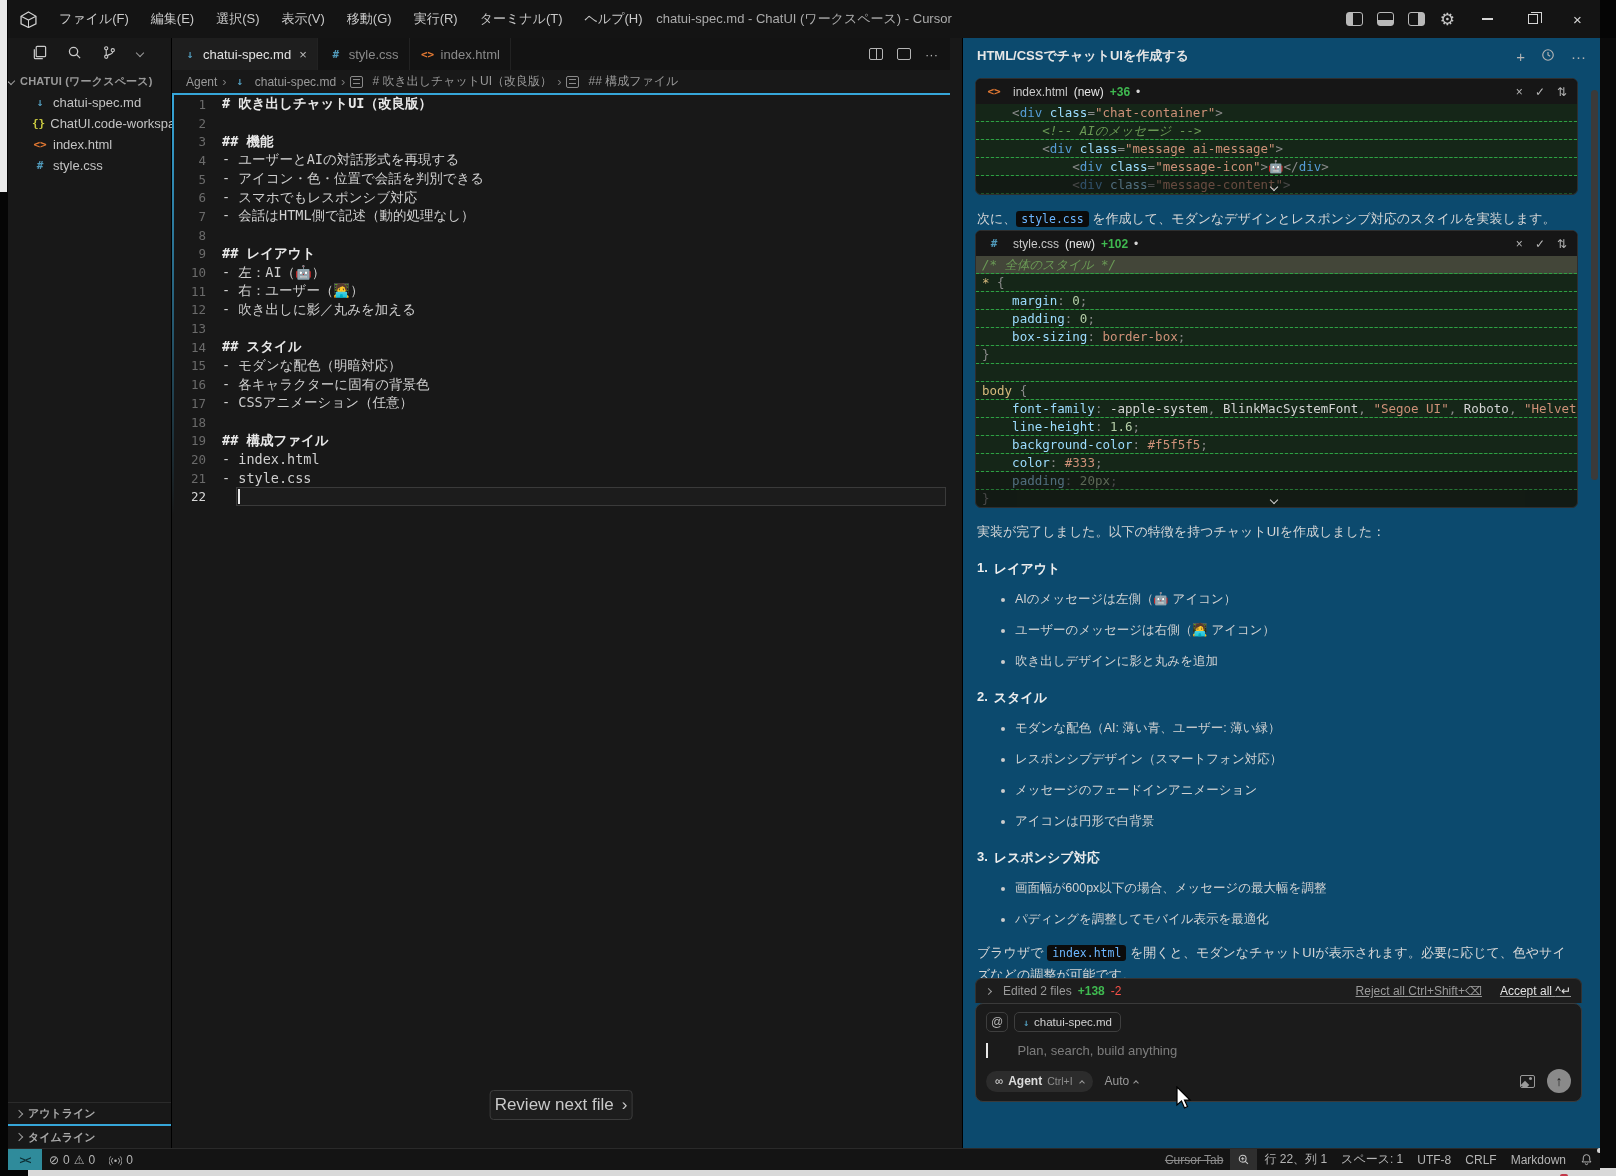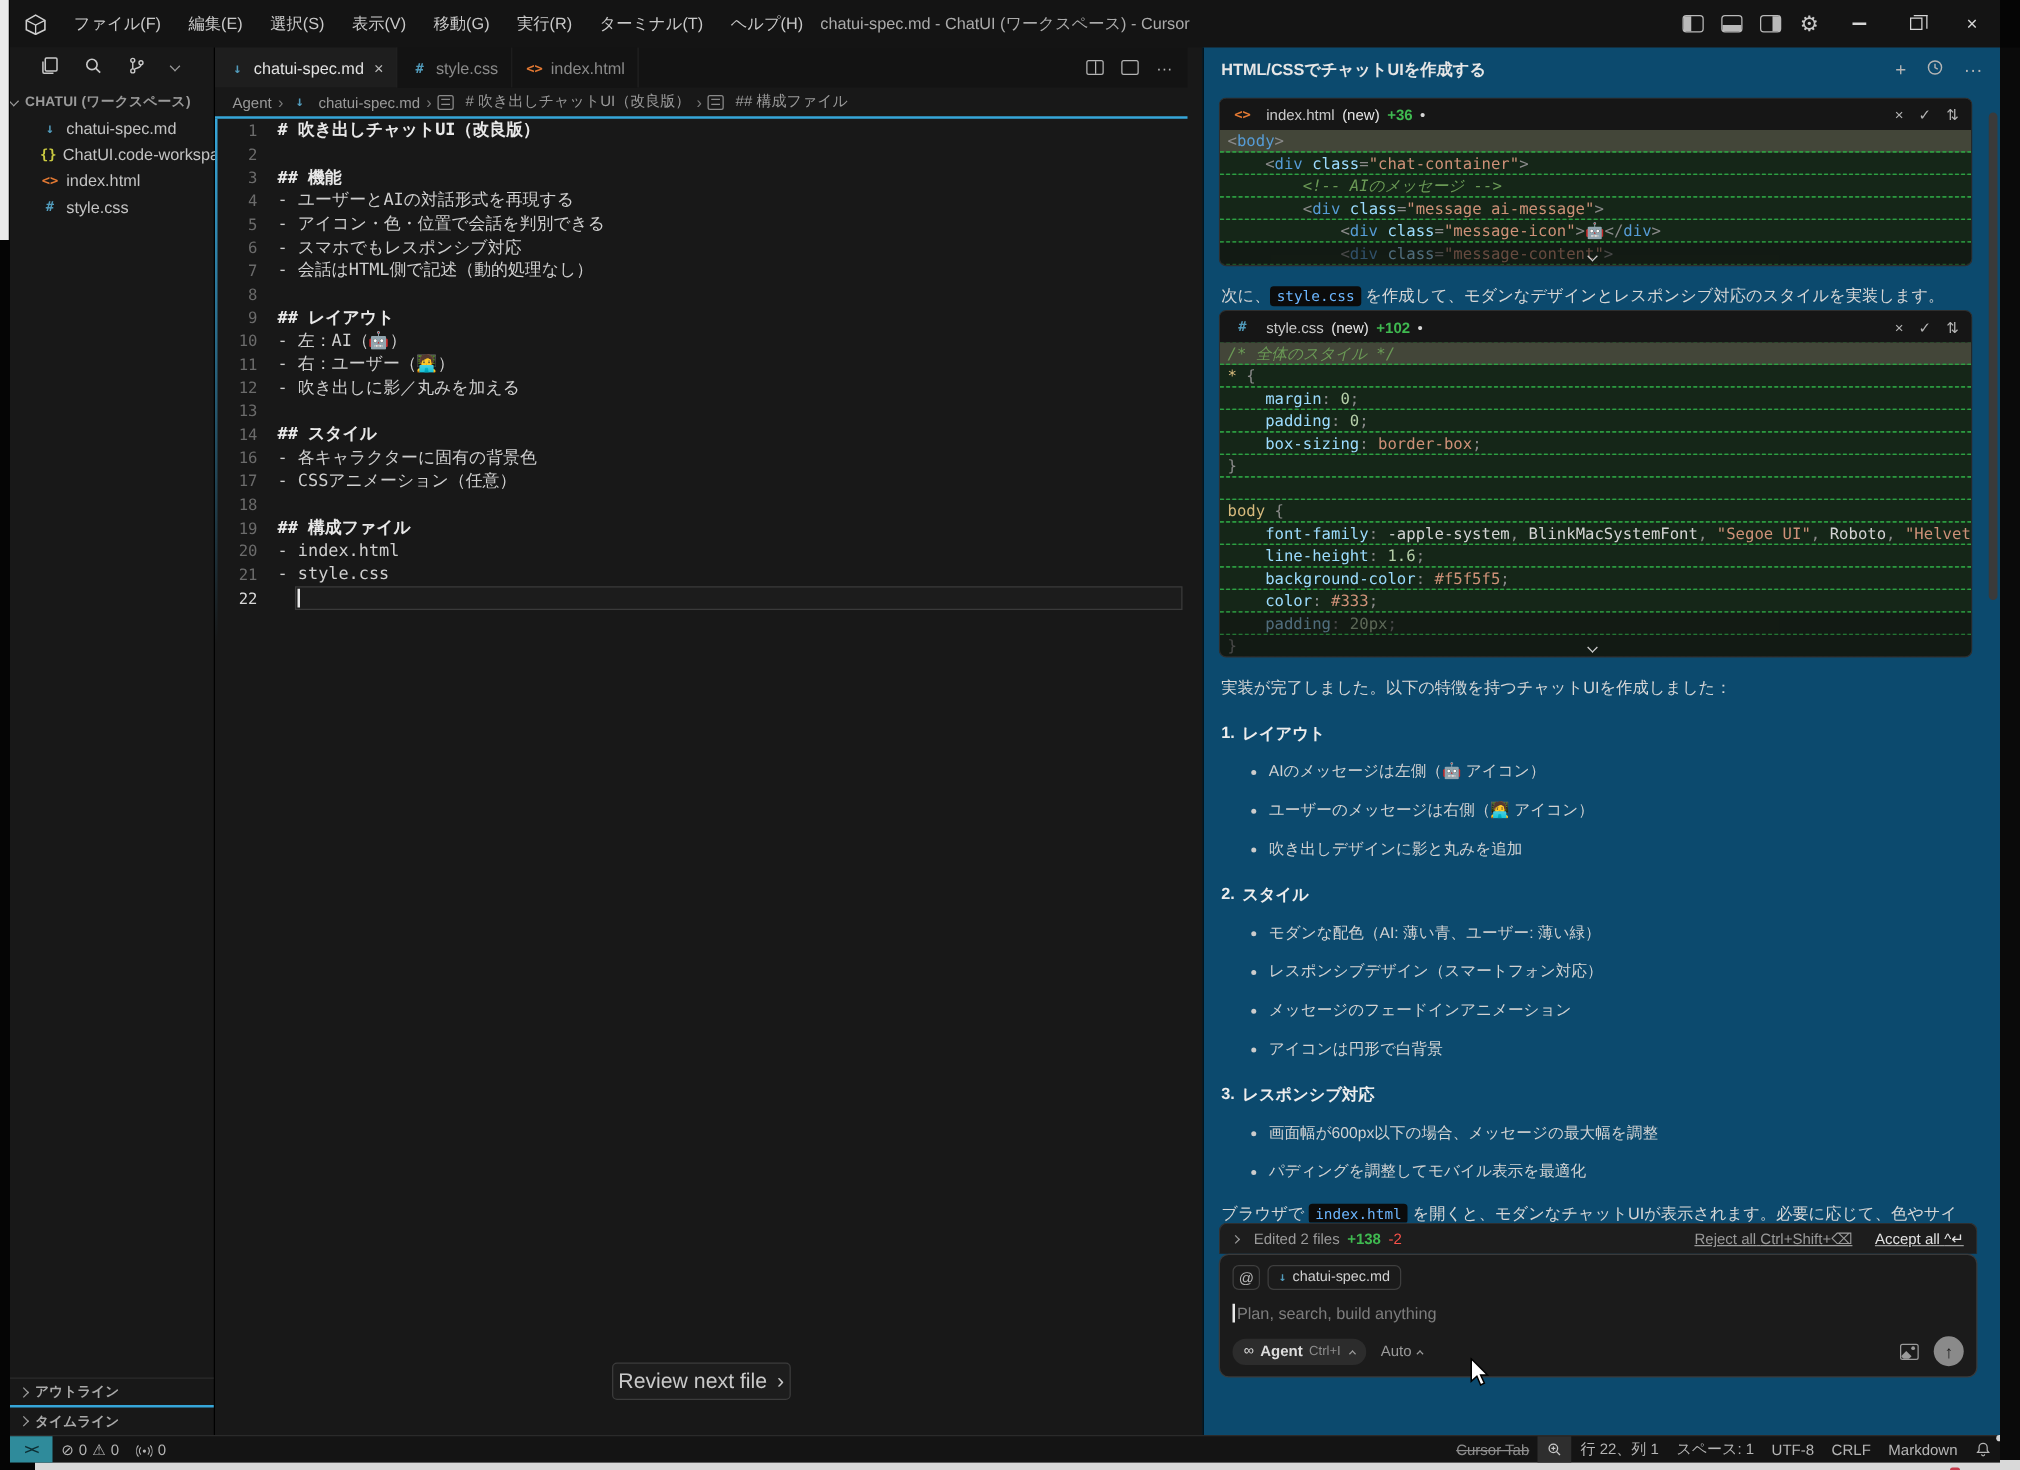--- a/index.html
+++ b/index.html
@@ -108,21 +108,21 @@
   .edited-bar{height:25px;border:1px solid #323232;border-bottom:none;border-radius:7px 7px 0 0;background:#1d1d1d;
               display:flex;align-items:center;padding:0 10px;font-size:12px;color:#9a9a9a;gap:6px;}
   .eb-plus{color:#3fb950;font-weight:bold;}
   .eb-minus{color:#f85149;}
   .eb-right{margin-left:auto;display:flex;gap:18px;align-items:center;text-decoration:underline;}
   .eb-accept{color:#e2e2e2;}
   .inputbox{border:1px solid #3a3a3a;border-radius:8px;background:#1b1b1b;padding:8px 10px 8px 10px;}
   .chip-row{display:flex;gap:6px;align-items:center;}
   .at-btn{width:22px;height:20px;border:1px solid #3e3e3e;border-radius:5px;display:flex;align-items:center;justify-content:center;color:#b5b5b5;font-size:12px;}
   .file-chip{height:20px;border:1px solid #3e3e3e;border-radius:5px;display:flex;align-items:center;gap:5px;padding:0 8px;color:#d0d0d0;font-size:11.5px;}
-  .ph-row{display:flex;align-items:center;margin-top:9px;height:18px;}
+  .ph-row{display:flex;align-items:center;margin-top:9px;height:18px;gap:28px;}
   .input-caret{width:1.5px;height:15px;background:#e8e8e8;margin-right:2px;}
   .placeholder{color:#7d7d7d;font-size:13px;}
   .agent-row{display:flex;align-items:center;margin-top:10px;}
   .agent-pill{height:21px;background:#2c2c2c;border-radius:11px;display:flex;align-items:center;padding:0 9px;gap:5px;color:#dcdcdc;font-size:11.5px;}
   .agent-pill b{font-size:12px;}
   .agent-kbd{color:#8d8d8d;font-size:10.5px;}
   .auto-sel{margin-left:12px;color:#9a9a9a;font-size:12px;display:flex;gap:5px;align-items:center;}
   .ar-right{margin-left:auto;display:flex;align-items:center;gap:12px;}
   .img-ico{width:15px;height:13px;border:1.3px solid #9a9a9a;border-radius:2px;position:relative;overflow:hidden;}
   .img-ico::before{content:"";position:absolute;left:1px;top:6px;width:6px;height:6px;background:#9a9a9a;transform:rotate(45deg);}
@@ -334,20 +334,24 @@
           </div>
           <div class="cline p">
             <span class="lnum">13</span>
             <span class="ltext"></span>
           </div>
           <div class="cline h">
             <span class="lnum">14</span>
             <span class="ltext">## スタイル</span>
           </div>
           <div class="cline p">
+            <span class="lnum">15</span>
+            <span class="ltext">- モダンな配色（明暗対応）</span>
+          </div>
+          <div class="cline p">
             <span class="lnum">16</span>
             <span class="ltext">- 各キャラクターに固有の背景色</span>
           </div>
           <div class="cline p">
             <span class="lnum">17</span>
             <span class="ltext">- CSSアニメーション（任意）</span>
           </div>
           <div class="cline p">
             <span class="lnum">18</span>
             <span class="ltext"></span>
@@ -397,21 +401,20 @@
               <span class="cb-new">(new)</span>
               <span class="cb-diff">+36</span>
               <span class="cb-dot">•</span>
               <span class="cb-icons">
                 <span>×</span>
                 <span>✓</span>
                 <span>⇅</span>
               </span>
             </div>
             <div class="cb-body" style="max-height: 118px; overflow: hidden;">
-              <div class="dline hl"><span class="c-p">&lt;</span><span class="c-tag">body</span><span class="c-p">&gt;</span></div>
               <div class="dline"><span class="c-txt">    </span><span class="c-p">&lt;</span><span class="c-tag">div</span><span class="c-txt"> </span><span class="c-attr">class</span><span class="c-p">=</span><span class="c-str">"chat-container"</span><span class="c-p">&gt;</span></div>
               <div class="dline"><span class="c-txt">        </span><span class="c-com">&lt;!-- AIのメッセージ --&gt;</span></div>
               <div class="dline"><span class="c-txt">        </span><span class="c-p">&lt;</span><span class="c-tag">div</span><span class="c-txt"> </span><span class="c-attr">class</span><span class="c-p">=</span><span class="c-str">"message ai-message"</span><span class="c-p">&gt;</span></div>
               <div class="dline"><span class="c-txt">            </span><span class="c-p">&lt;</span><span class="c-tag">div</span><span class="c-txt"> </span><span class="c-attr">class</span><span class="c-p">=</span><span class="c-str">"message-icon"</span><span class="c-p">&gt;</span><span class="c-txt">🤖</span><span class="c-p">&lt;/</span><span class="c-tag">div</span><span class="c-p">&gt;</span></div>
               <div class="dline fade"><span class="c-txt">            </span><span class="c-p">&lt;</span><span class="c-tag">div</span><span class="c-txt"> </span><span class="c-attr">class</span><span class="c-p">=</span><span class="c-str">"message-content"</span><span class="c-p">&gt;</span></div>
               <span class="cb-chev"><span class="chev" style="border-color: rgb(207, 207, 207);"></span></span>
             </div>
           </div>
           <div class="cpara"><span>次に、</span><span class="icode">style.css</span><span> を作成して、モダンなデザインとレスポンシブ対応のスタイルを実装します。</span></div>
           <div class="codeblock" style="position: relative;">

